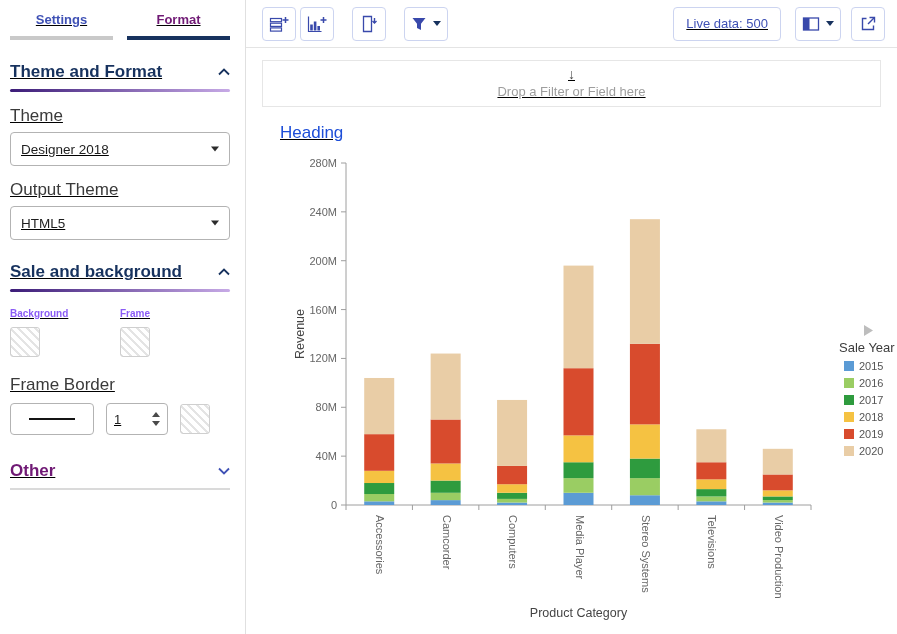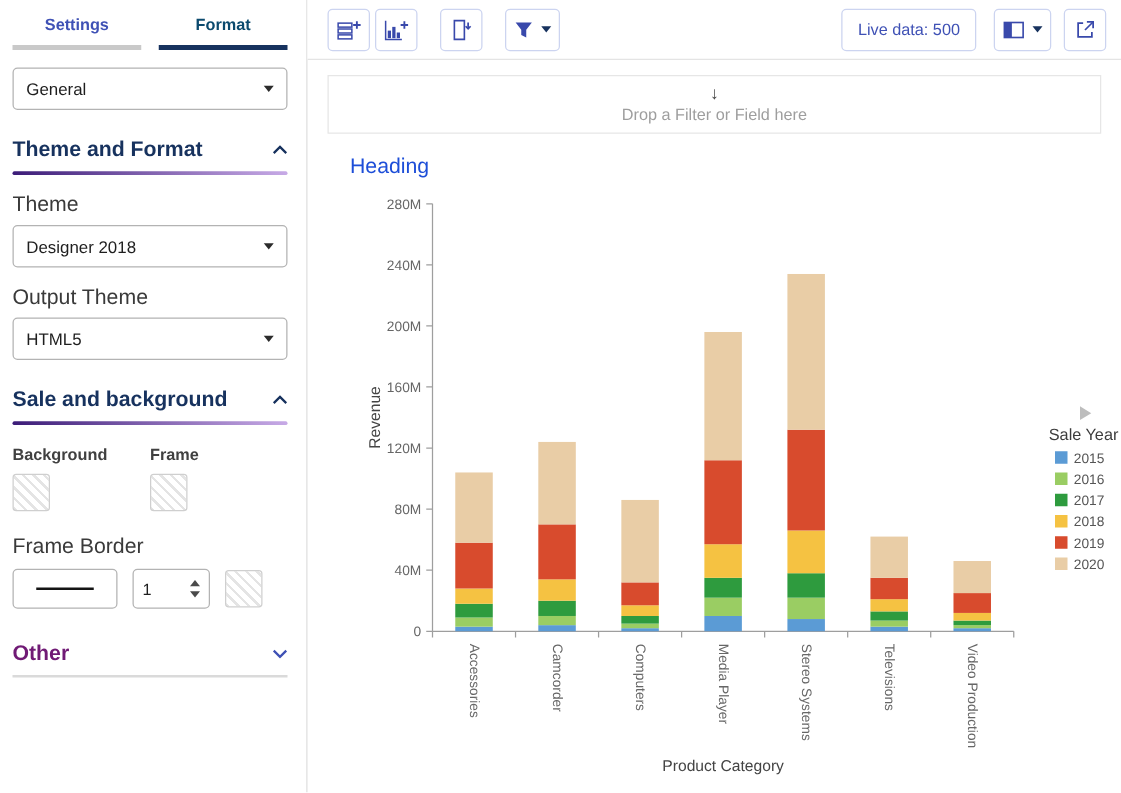--- a/index.html
+++ b/index.html
@@ -1,39 +1,39 @@
 <!DOCTYPE html>
 <html><head>
 <meta charset="utf-8">
 <style>
   * { margin:0; padding:0; box-sizing:border-box; }
   html,body { width:897px; height:634px; }
   body { font-family:"Liberation Sans",sans-serif; background:#fff; overflow:hidden; }
-  .app { display:flex; width:897px; height:634px; }
+  .app { display:flex; width:897px; height:634px;text-decoration:underline; }
 
   
   .sidebar { width:246px; min-width:246px; border-right:1px solid #e0e0e0; padding:12px 15px 0 10px; background:#fff; }
   .tabs { display:flex; gap:14px; }
   .tab { flex:1; text-align:center; font-size:13px; font-weight:bold; color:#3f51b5; padding-bottom:9px; border-bottom:4px solid #c9c9c9; cursor:pointer; }
-  .tab.active { color:#0c4a6e; border-bottom-color:#17325e; }
+  .tab.active { color:#701a75; border-bottom-color:#17325e; }
 
   .select { position:relative; height:34px; border:1px solid #b3b3b3; border-radius:4px; background:#fff;
             display:flex; align-items:center; padding:0 26px 0 10px; font-size:13.5px; color:#1e1e1e; cursor:pointer; }
   .caret-down { width:0; height:0; border-left:4.5px solid transparent; border-right:4.5px solid transparent;
                 border-top:5.5px solid #2b2b2b; position:absolute; right:10px; top:50%; transform:translateY(-50%); }
   .mt6 { margin-top:6px;text-align:right; } .mt14 { margin-top:14px; }
 
   .sec-head { display:flex; justify-content:space-between; align-items:center; margin-top:22px; padding-bottom:7px; cursor:pointer; }
   .sec-title { font-size:17px; font-weight:bold; color:#17325e; }
   .sec-head.other-head .sec-title { color:#701a75; }
   .grad-line { height:3px; border-radius:2px; background:linear-gradient(90deg,#3c1c78,#c7aae6); }
   .gray-line { height:2px; background:#dadada; }
 
   .field-label { font-size:17px; color:#3a3a3a; margin-top:14px; }
-  .bold-label { font-size:13px; font-weight:bold; color:#404040; }
+  .bold-label { font-size:10px; font-weight:bold; color:#8b5cf6; }
 
   .two-col { display:flex; margin-top:16px; }
   .two-col > div { width:50%; }
   .swatch { width:30px; height:30px; border:1px solid #cfcfcf; border-radius:3px; margin-top:8px; cursor:pointer;
             background:repeating-linear-gradient(45deg,#e4e4e4 0,#e4e4e4 2px,#ffffff 2px,#ffffff 6px); }
   .frame-border-row { display:flex; align-items:flex-start; gap:12px; margin-top:8px; }
   .line-box { width:84px; height:32px; border:1px solid #b3b3b3; border-radius:4px; display:flex; align-items:center; justify-content:center; cursor:pointer; background:#fff; }
   .line-sample { width:46px; height:2px; background:#141414; }
   .num-input { width:62px; height:32px; border:1px solid #b3b3b3; border-radius:4px; display:flex; align-items:center; padding:0 7px; background:#fff; }
   .num-value { font-size:13px; color:#1e1e1e; }
@@ -67,24 +67,20 @@
 
 <div class="app">
 
   <div class="sidebar">
 
     <div class="tabs">
       <div class="tab">Settings</div>
       <div class="tab active">Format</div>
     </div>
 
-    <div class="select mt14">
-      <span>General</span>
-      <span class="caret-down"></span>
-    </div>
 
     <div class="sec-head">
       <span class="sec-title">Theme and Format</span>
       <svg width="12" height="8">
           <polyline points="1,6.5 6,1.5 11,6.5" fill="none" stroke="#17325e" stroke-width="1.8"></polyline>
         </svg>
     </div>
     <div class="grad-line"></div>
 
     <div class="field-label">Theme</div>

